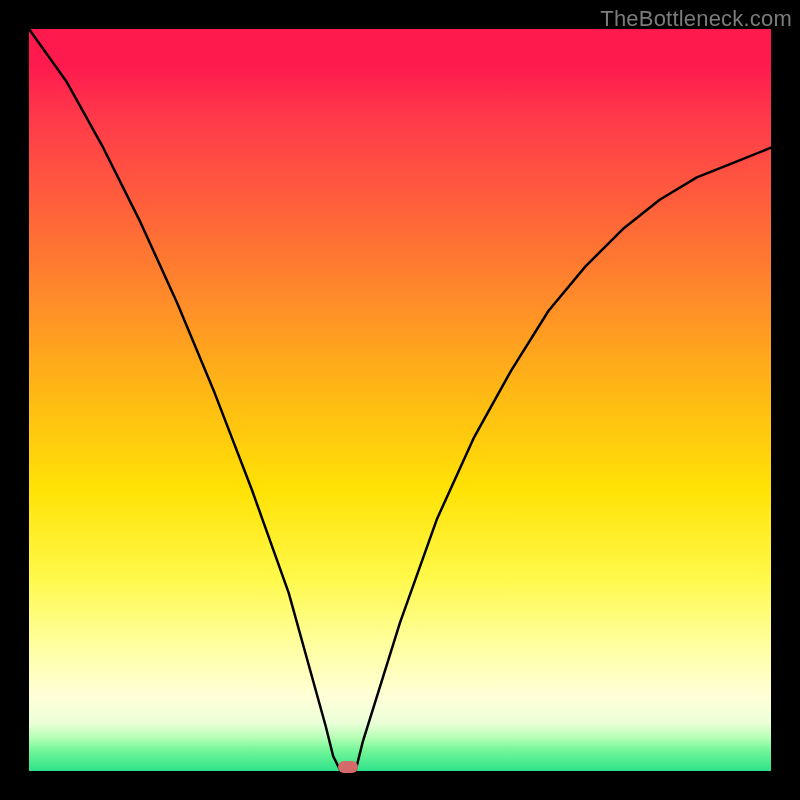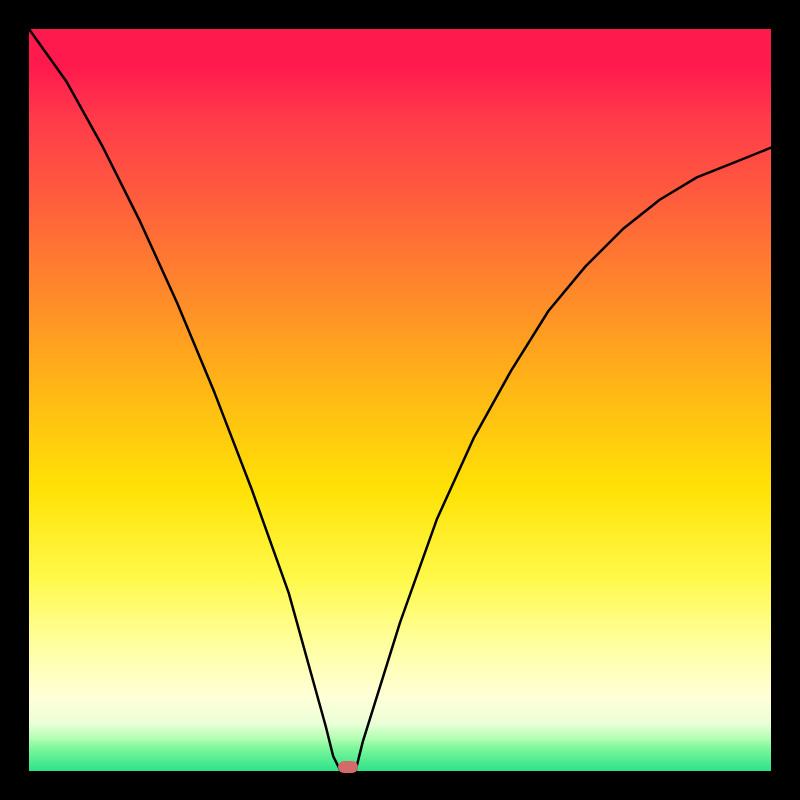--- a/index.html
+++ b/index.html
@@ -79,14 +79,15 @@
   <div class="plot-area">
 
     <svg class="curve" viewBox="0 0 742 742" preserveAspectRatio="none">
       <path d="M0.0 0.0 L37.1 51.9 L74.2 118.7 L111.3 192.9 L148.4 274.5 L185.5 363.6 L222.6 460.0 L259.7 563.9 L296.8 697.5 L304.2 727.2 L311.6 742.0 L319.1 742.0 L326.5 742.0 L333.9 712.3 L371.0 593.6 L408.1 489.7 L445.2 408.1 L482.3 341.3 L519.4 282.0 L556.5 237.4 L593.6 200.3 L630.7 170.7 L667.8 148.4 L704.9 133.6 L742.0 118.7" fill="none" stroke="#000" stroke-width="2.5" stroke-linecap="round" stroke-linejoin="round" id="curve-path"></path>
     </svg>
 
     <div class="marker" id="opt-marker" style="left: 319.06px; top: 738px;"></div>
 
   </div>
 
+  <div class="watermark">TheBottleneck.com</div>
 
 </div>
 
 </body></html>

